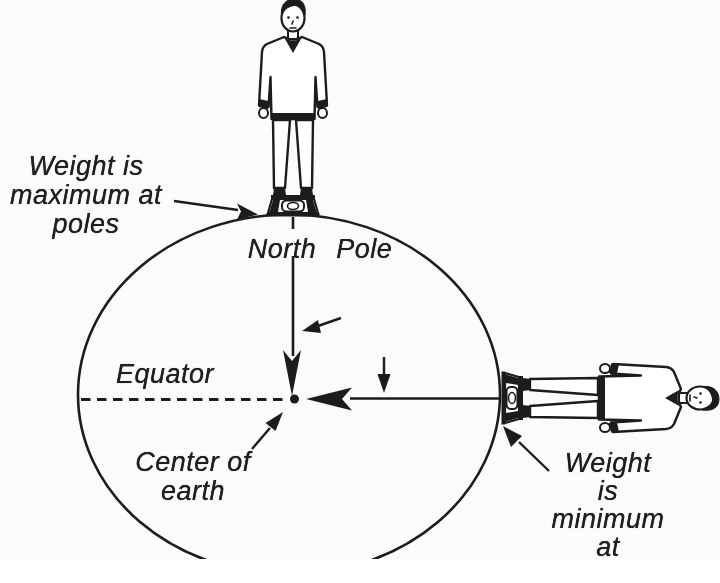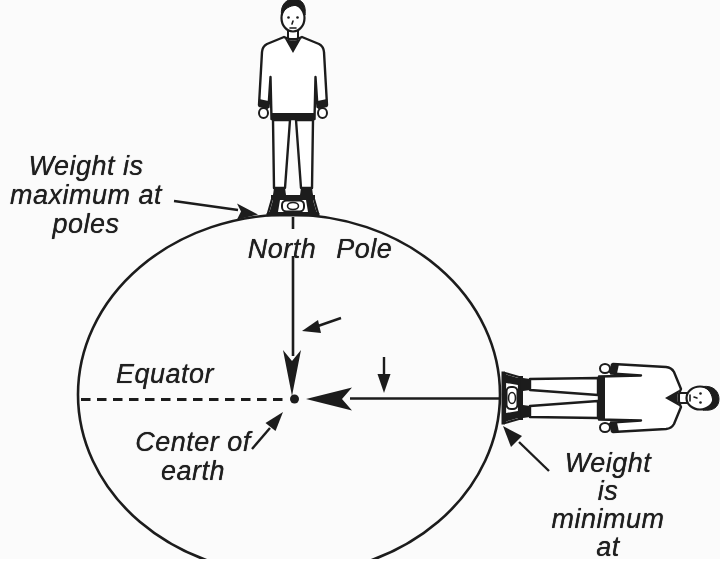--- a/index.html
+++ b/index.html
@@ -25,21 +25,21 @@
     letter-spacing: 0.5px;
     color: #1f1f1f;
     white-space: pre-line;
     text-shadow: 0 0 0.7px #1f1f1f;
     user-select: none;
   }
   .lbl-weight-max   { left: 86px;  top: 152px; }
   .lbl-north-pole   { left: 299px; top: 235px; word-spacing: 12px; margin-left: 21px; }
   .lbl-force        { left: 392px; top: 264px; }
   .lbl-equator      { left: 165px; top: 360px; }
-  .lbl-center       { left: 193px; top: 428px; }
+  .lbl-center       { left: 193px; top: 448px; }
   .lbl-weight-min   { left: 608px; top: 449px; line-height: 28px; }
 </style>
 </head>
 <body>
 
 <div class="stage">
 
   <svg width="720" height="583" viewBox="0 0 720 583">
     <defs>
       <g id="person-figure">

